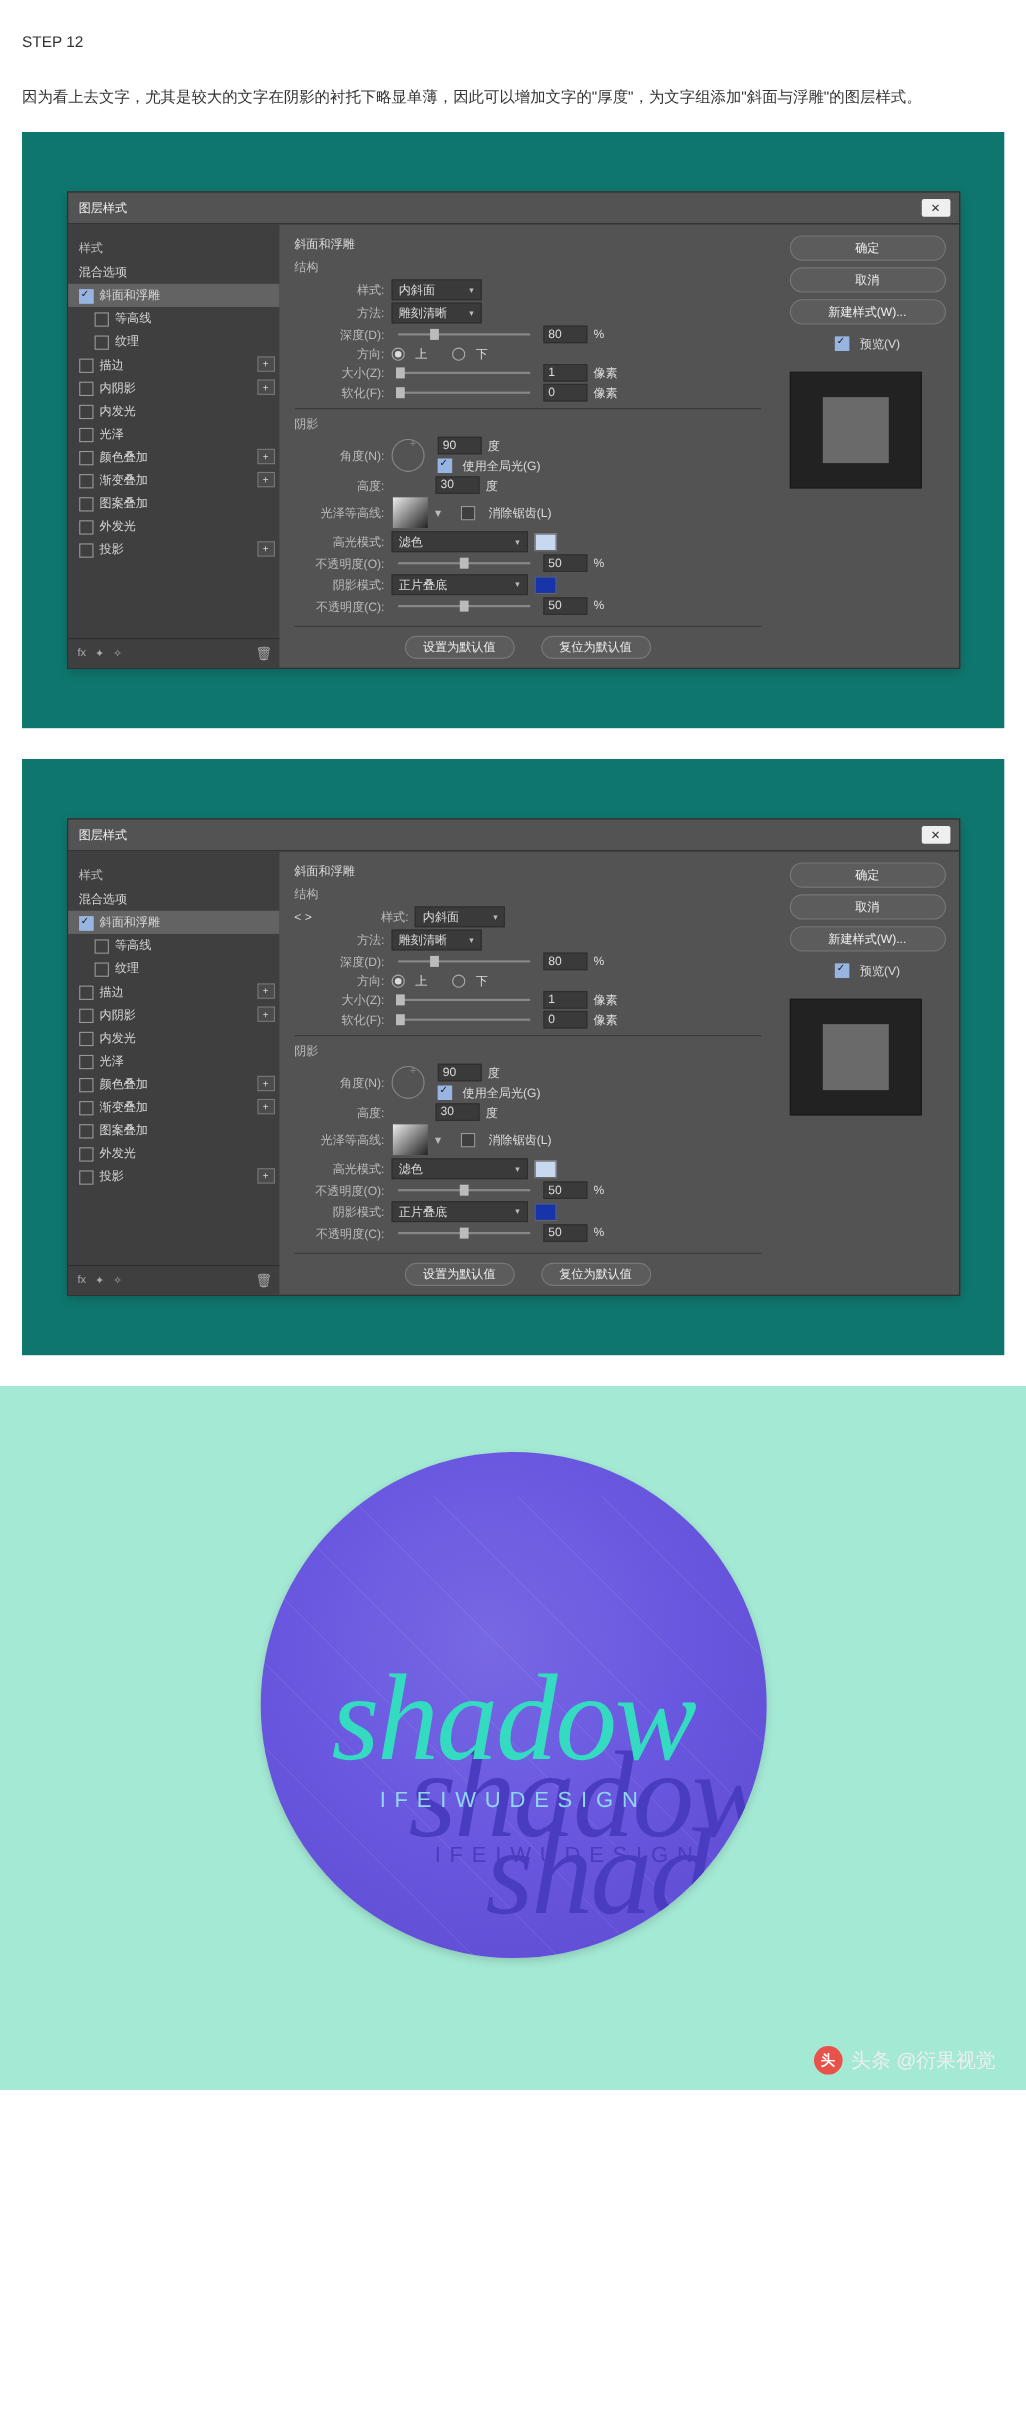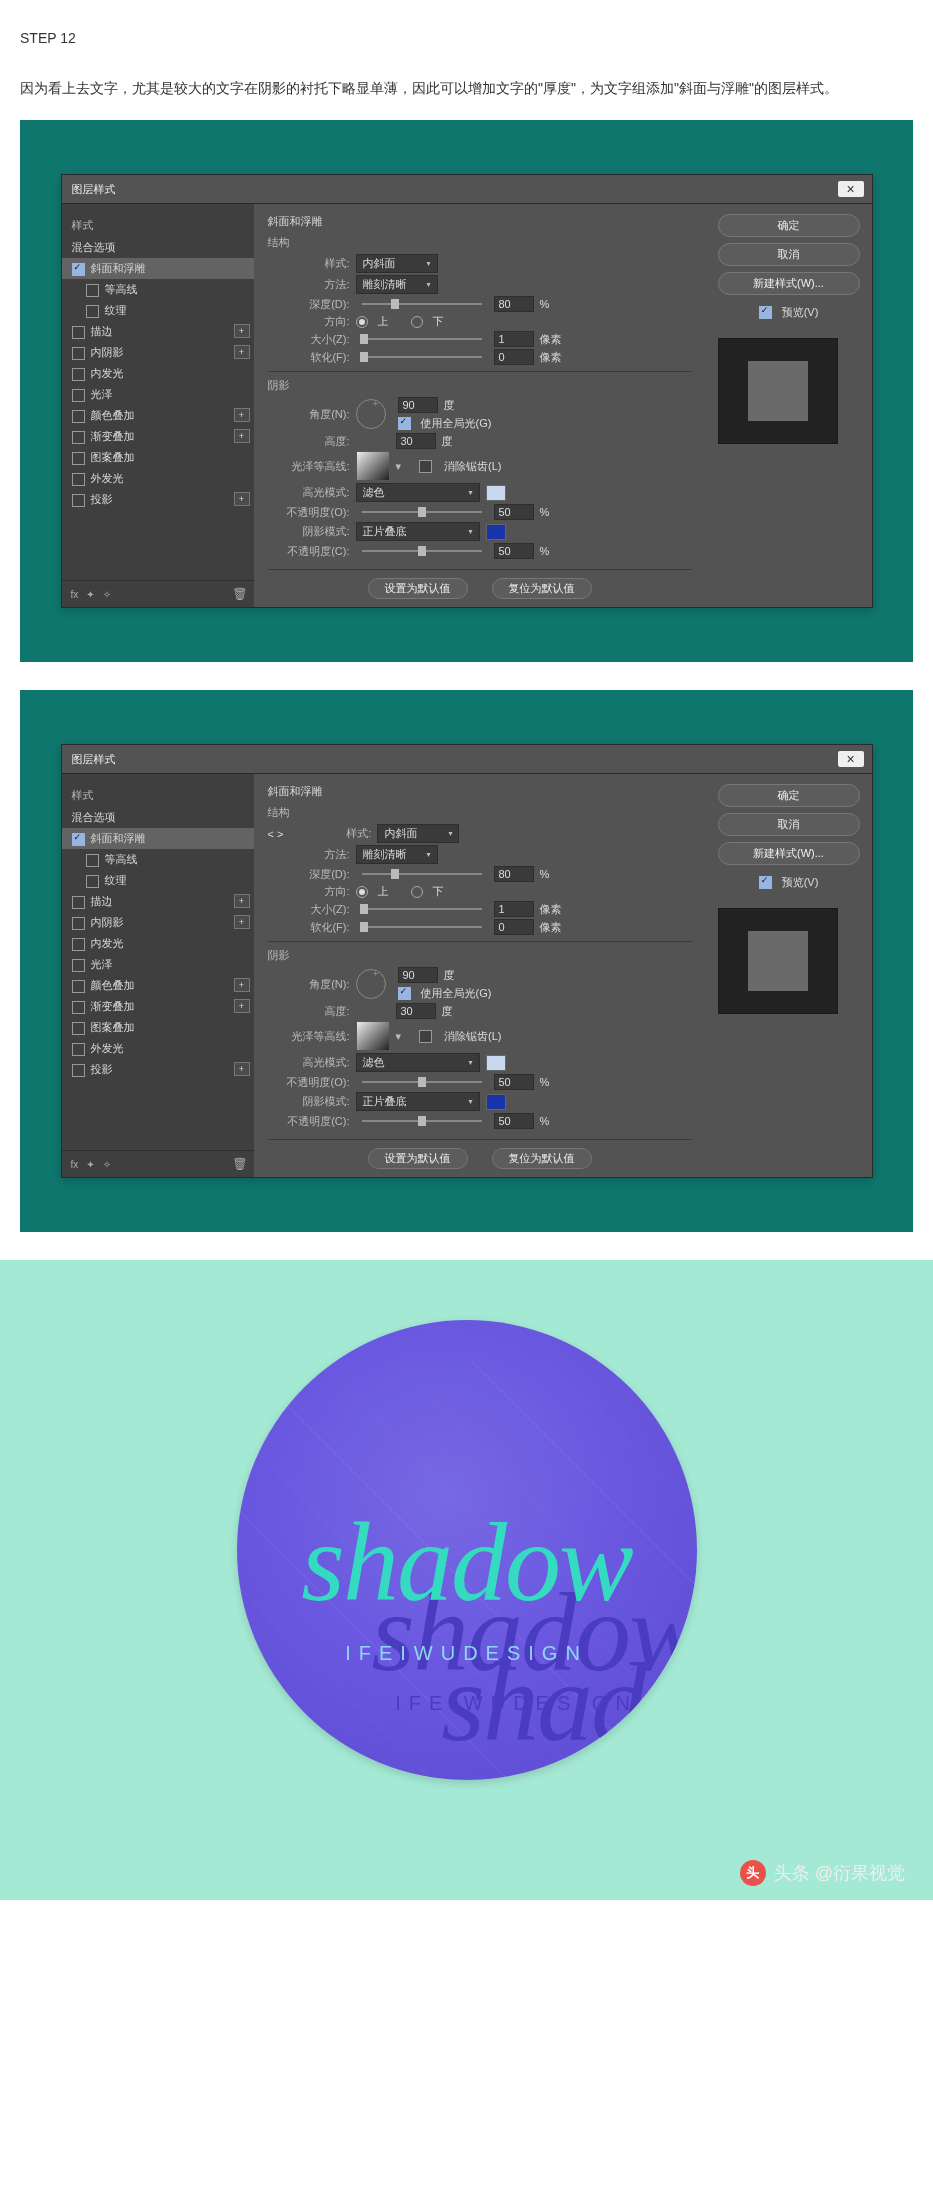--- a/index.html
+++ b/index.html
@@ -260,21 +260,21 @@
     text-align:center;
     font-family: "Brush Script MT","Segoe Script",cursive;
     font-size: 112px;
     font-style:italic;
     color:#35dbc1;
     text-shadow: 70px 70px 0 #4a3cc0, 140px 140px 0 #4a3cc0;
     letter-spacing:-2px;
   }
   .sub-text {
     position:absolute;
-    top: 322px;
+    top: 306px;
     width:100%;
     text-align:center;
     color:#8fd7ef;
     font-size:20px;
     letter-spacing:8px;
     text-shadow: 50px 50px 0 #4a3cc0;
   }
   .attribution {
     position:absolute;
     right:28px;

